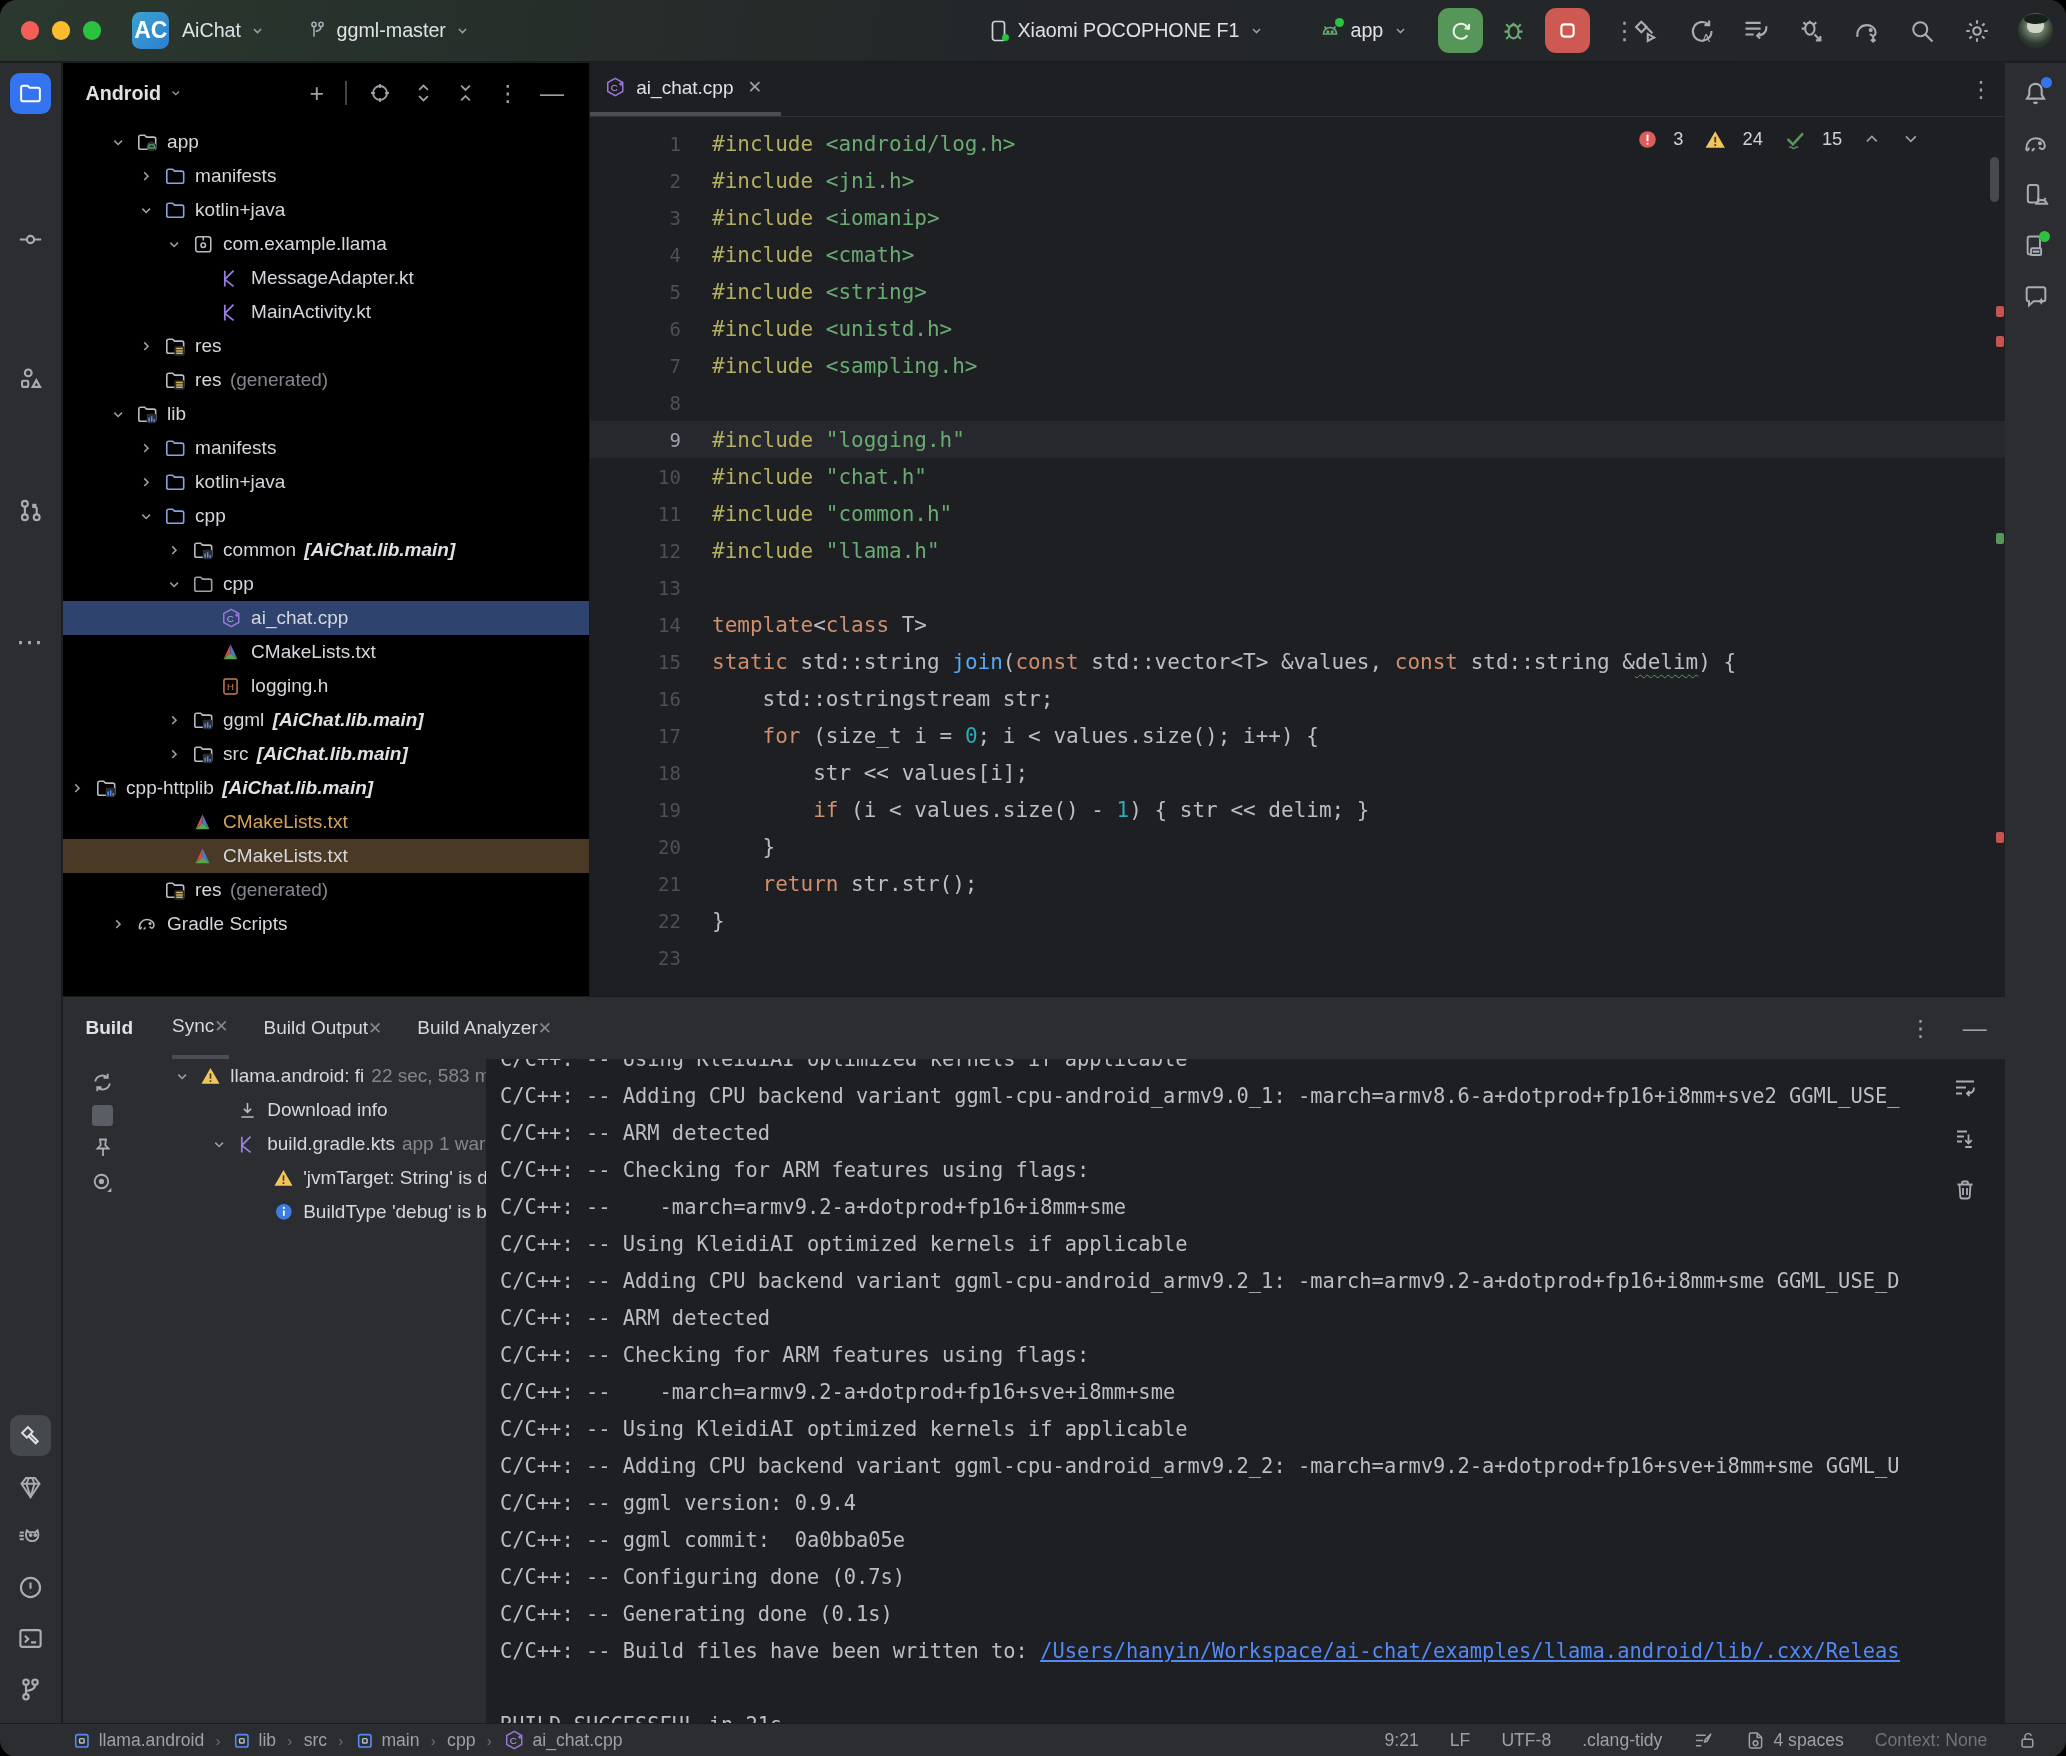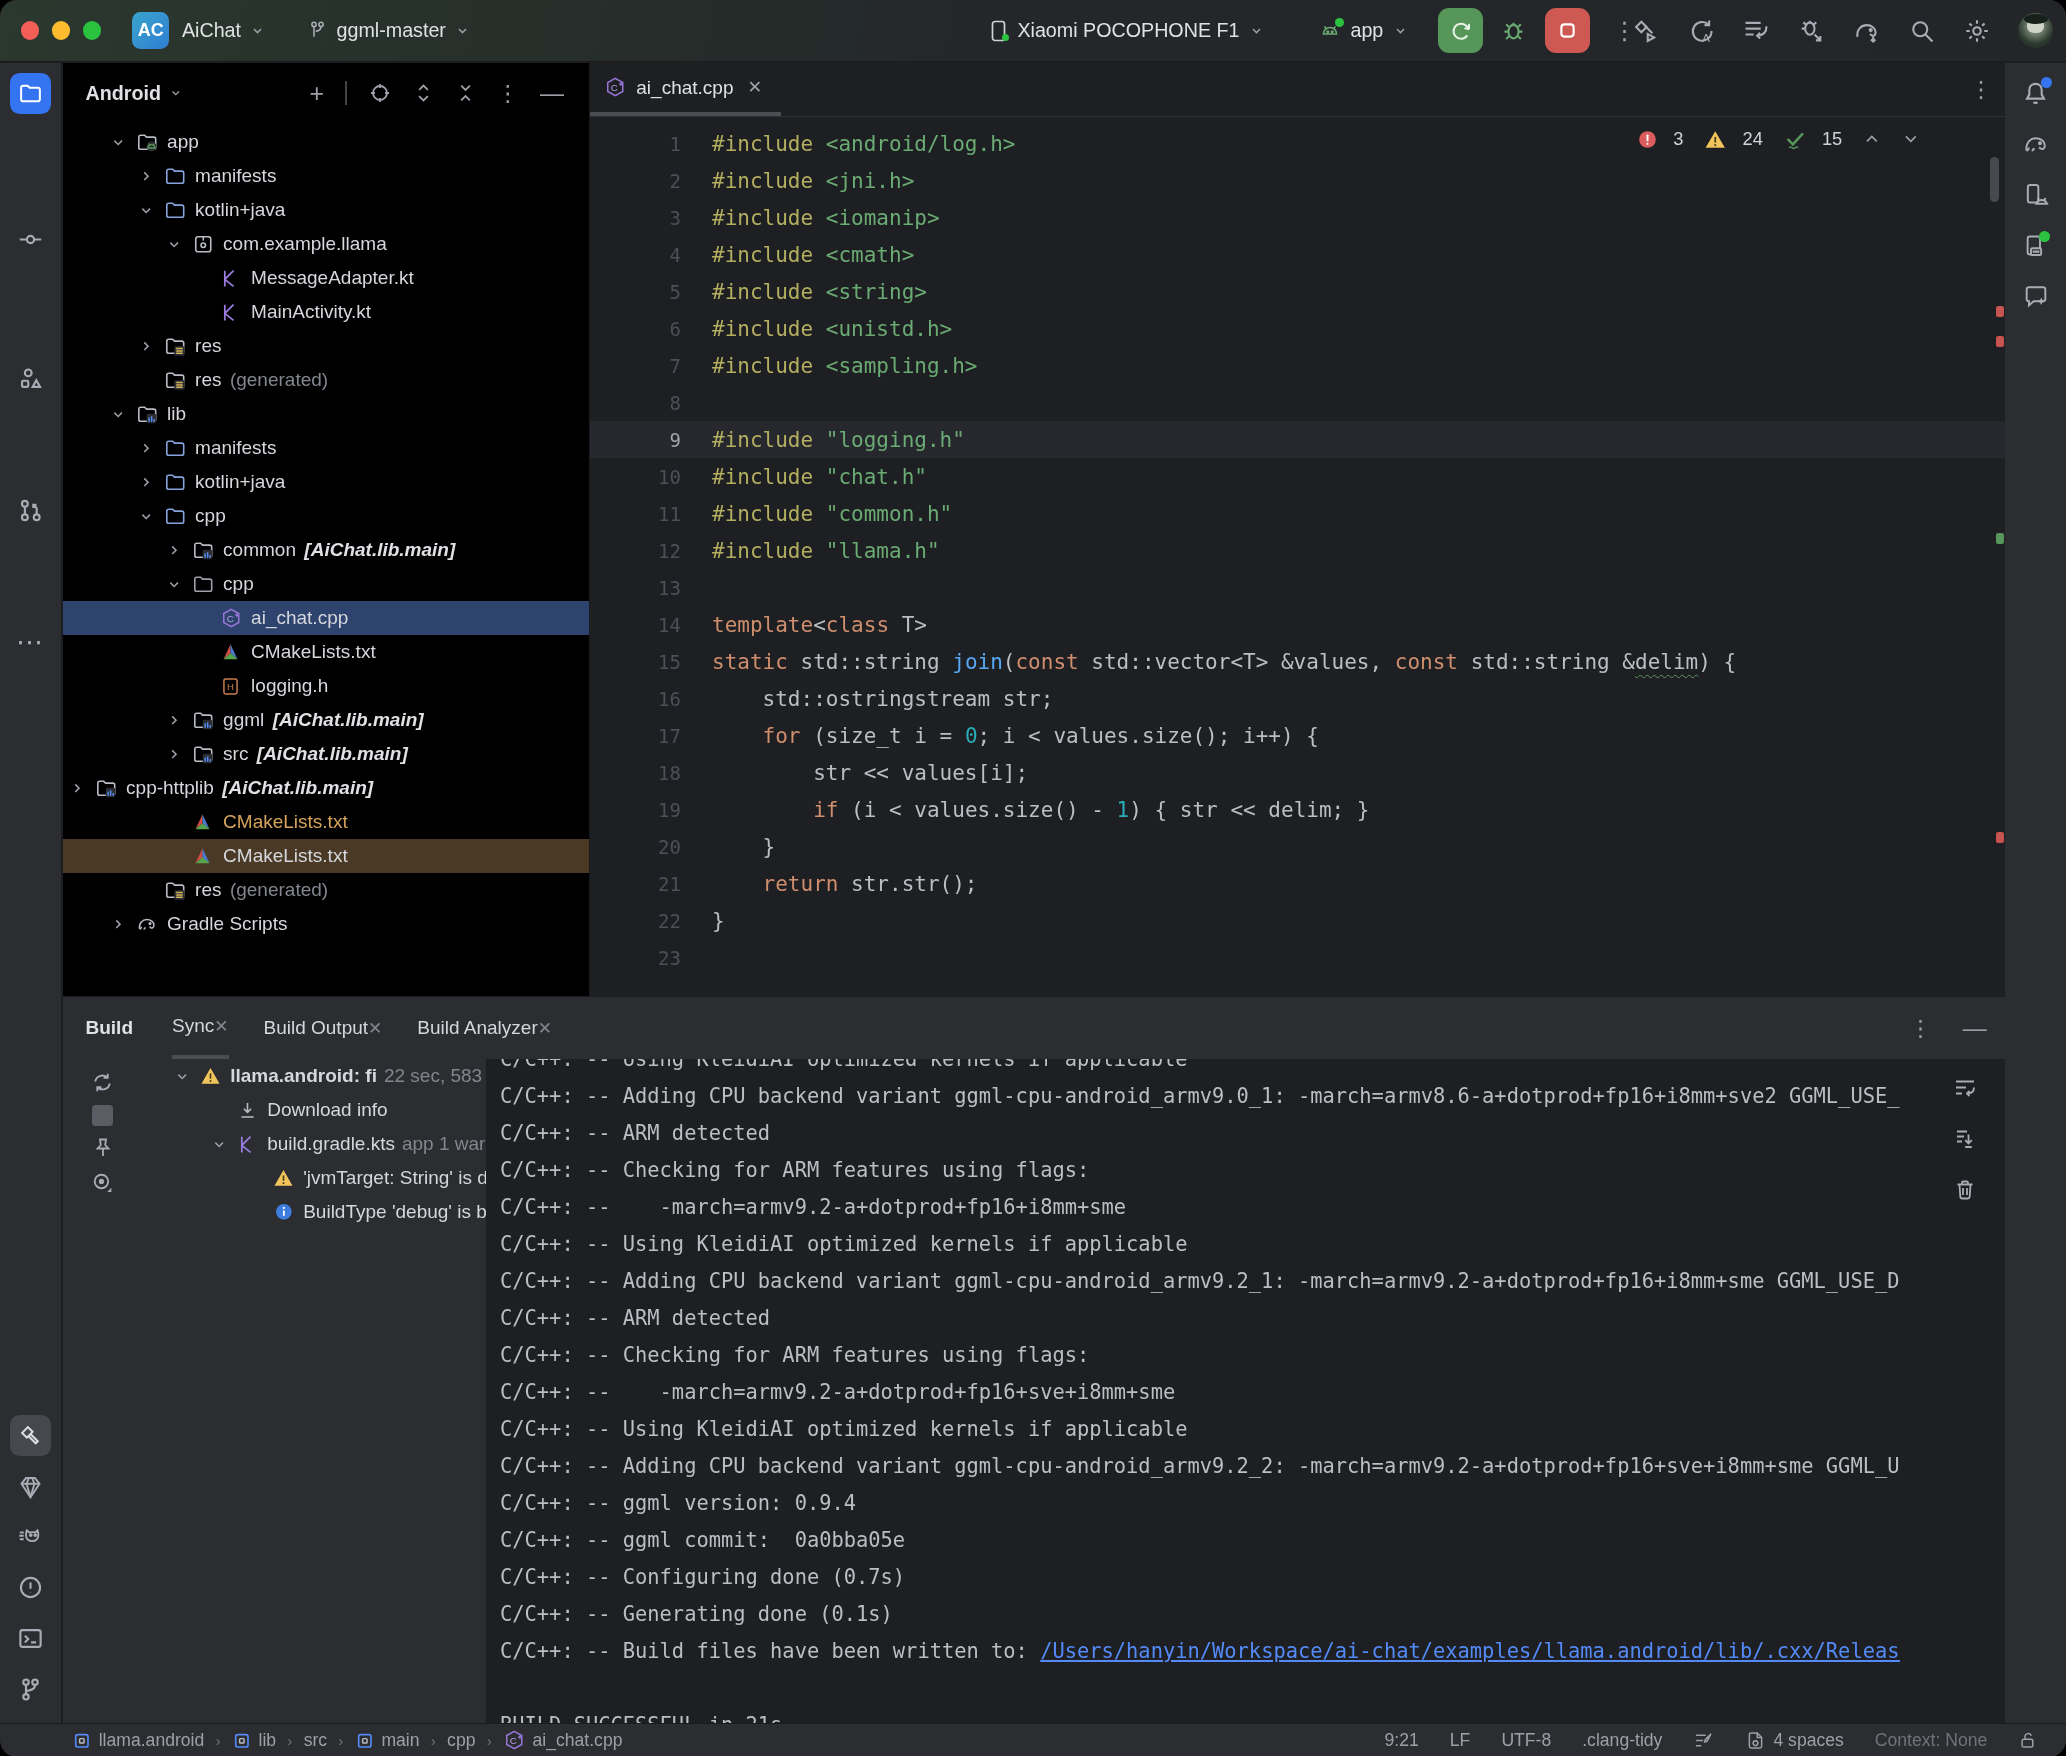--- a/index.html
+++ b/index.html
@@ -10,21 +10,21 @@
   .ic svg{display:block;}
   
   .titlebar{position:absolute;left:0;top:0;width:2066px;height:61px;
     background:linear-gradient(100deg,#2b382e 0%,#27302b 22%,#242729 48%,#232528 100%);
     border-bottom:1.4px solid #1a1b1d;color:#dfe1e5;font-size:19.7px;}
   .tb-left{position:absolute;left:21px;top:0;height:61px;display:flex;align-items:center;gap:12.7px;}
   .dot{width:18.3px;height:18.3px;border-radius:50%;}
   .dot.r{background:#f35f57;}.dot.y{background:#fdbc2e;}.dot.g{background:#2ac23f;}
   .app-badge{width:37px;height:37px;border-radius:8.4px;margin-left:18.3px;
     background:linear-gradient(135deg,#3aa4cd,#2f7ed2);color:#fff;font-weight:bold;
-    display:flex;align-items:center;justify-content:center;font-size:18px;}
+    display:flex;align-items:center;justify-content:center;font-size:23px;}
   .tb-item{display:flex;gap:8.4px;color:#dfe1e5;}
   .tb-item .chev{color:#9da0a8;}
   .tb-mid{position:absolute;left:988px;top:0;height:61px;display:flex;align-items:center;gap:11.2px;}
   .runbtn{width:45px;height:45px;border-radius:11.2px;display:flex;align-items:center;justify-content:center;}
   .runbtn.green{background:#579659;color:#e8f3e8;margin-left:18.3px;}
   .runbtn.red{background:#cd5952;color:#fff;margin-left:7px;}
   .bugbtn{color:#6aab73;margin-left:5.6px;}
   .kebab{color:#9da0a8;font-size:24px;letter-spacing:0;margin-left:11.2px;}
   .tb-right{position:absolute;right:12.7px;top:0;height:61px;display:flex;align-items:center;gap:27px;color:#a8acb4;}
   .avatar{width:35px;height:35px;border-radius:50%;overflow:hidden;position:relative;
@@ -88,21 +88,21 @@
   .btab .x{color:#83868e;font-size:17px;}
   .btab.active{border-bottom:4.9px solid #4a4d52;}
   .bhead-actions{position:absolute;right:18.3px;top:0;height:62px;display:flex;align-items:center;gap:31px;color:#9da0a8;}
   .bleft{position:absolute;left:0;top:62px;width:79px;bottom:0;display:flex;flex-direction:column;align-items:center;padding-top:11.2px;gap:9.8px;color:#a8acb4;}
   .bstop{width:21px;height:21px;border-radius:3.5px;background:#5a5d63;}
   .btree{position:absolute;left:79px;top:62px;width:344px;bottom:0;overflow:hidden;}
   .btrow{height:34px;display:flex;align-items:center;font-size:19px;color:#d5d7dd;white-space:nowrap;}
   .btrow .chev{width:25px;flex:0 0 25px;display:flex;justify-content:center;color:#9da0a8;}
   .btrow .ic{width:31px;flex:0 0 31px;}
   .btrow .lbl{margin-left:4.2px;}
-  .btrow .lbl.b{font-weight:bold;}
+  .btrow .lbl.b{font-weight:normal;}
   .btrow .sfx{margin-left:7px;color:#83868e;}
   .console{position:absolute;left:423px;top:62px;right:0;bottom:0;background:#1e1f22;overflow:hidden;}
   .conlines{position:absolute;left:14px;top:-18.3px;right:105px;}
   .conline{height:37px;display:flex;align-items:center;font-family:"DejaVu Sans Mono",monospace;
     font-size:20.4px;color:#bcbec4;white-space:pre;overflow:hidden;}
   .conline a{color:#548af7;text-decoration:underline;}
   .contools{position:absolute;right:28px;top:17px;display:flex;flex-direction:column;gap:27px;color:#a8acb4;}
   
   .status{position:absolute;left:0;bottom:0;width:2066px;height:33px;background:#2b2d30;
     border-top:1.4px solid #1a1b1d;color:#9da0a8;font-size:17.6px;display:flex;align-items:center;padding-left:48px;}

